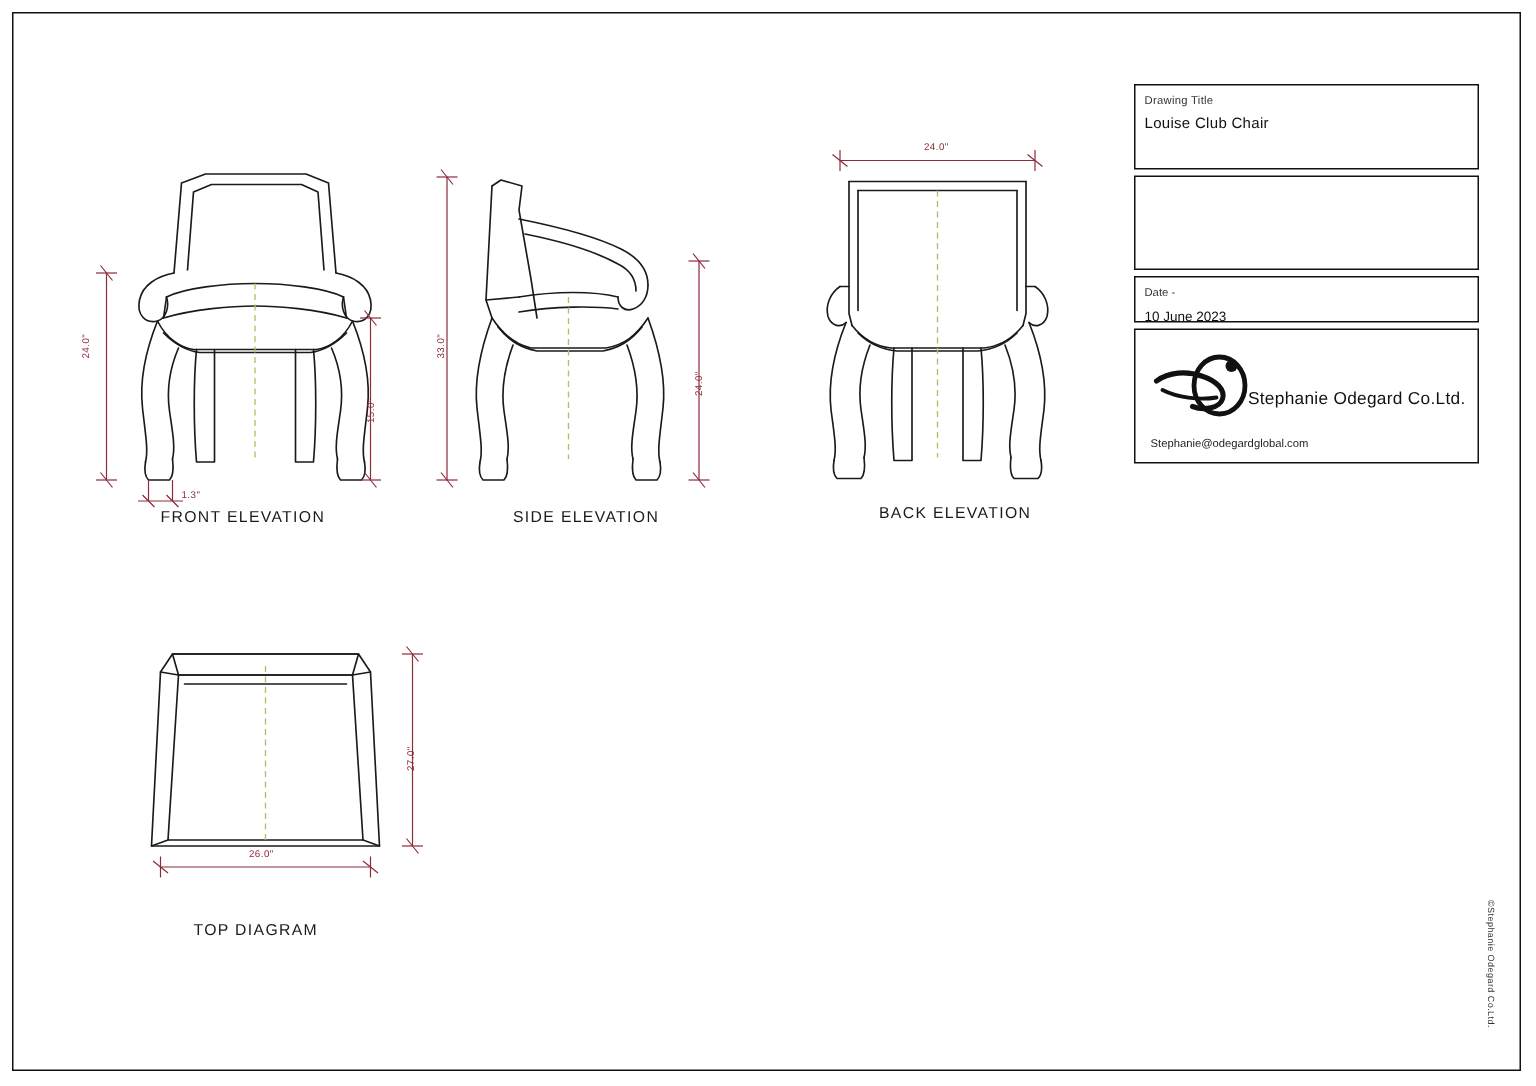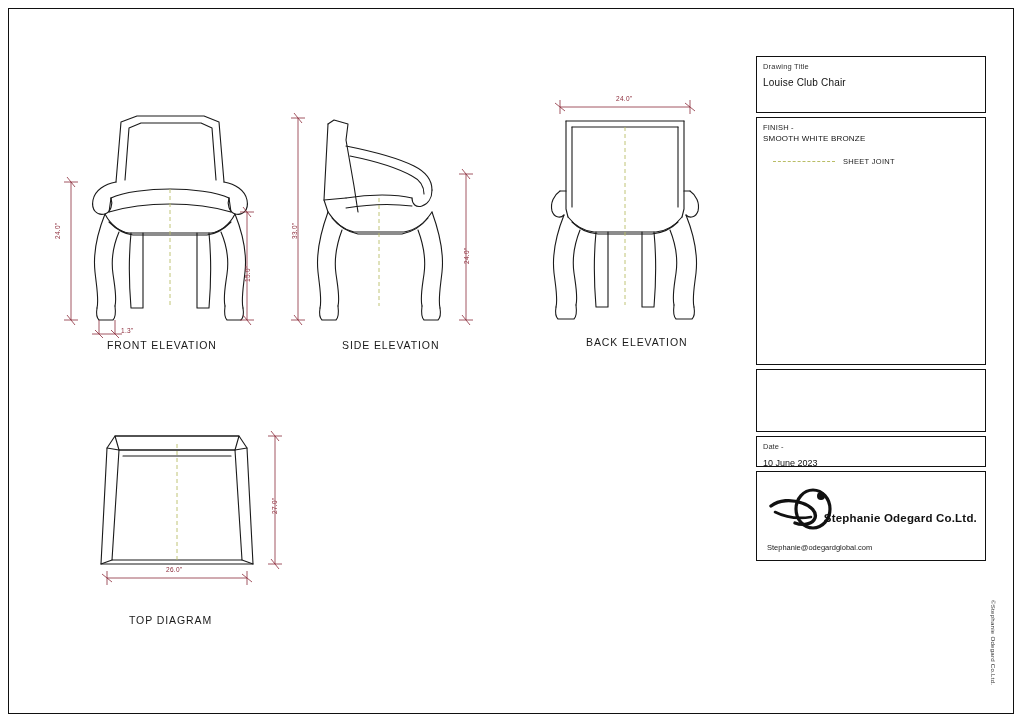--- a/index.html
+++ b/index.html
@@ -123,21 +123,21 @@
   }
   .logo-mark {
     position: absolute;
     left: 12px; top: 14px;
     width: 74px; height: 46px;
   }
   .company-name {
     position: absolute;
     right: 8px; top: 40px;
     font-size: 11.5px;
-    font-weight: bold;
+    font-weight: normal;
     color: #111;
     letter-spacing: 0.2px;
   }
   .company-email {
     position: absolute;
     left: 10px; bottom: 8px;
     font-size: 7.5px;
     color: #222;
   }
   .side-copyright {
@@ -340,28 +340,20 @@
   </div>
 
   <div class="title-block">
 
     <div class="tb-box" id="tb-title">
       <div class="tb-small">Drawing Title</div>
       <div class="tb-value">Louise Club Chair</div>
     </div>
 
 
-    <div class="tb-box" id="tb-finish">
-      <div class="finish-label">FINISH -</div>
-      <div class="finish-value">SMOOTH WHITE BRONZE</div>
-      <div class="sheet-joint-row">
-        <span class="joint-swatch"></span>
-        <span class="joint-text">SHEET JOINT</span>
-      </div>
-    </div>
 
     <div class="tb-box" id="tb-blank"></div>
 
     <div class="tb-box" id="tb-date">
       <div class="date-label">Date -</div>
       <div class="date-value">10 June 2023</div>
     </div>
 
     <div class="tb-box" id="tb-logo">
       <div class="logo-wrap">

